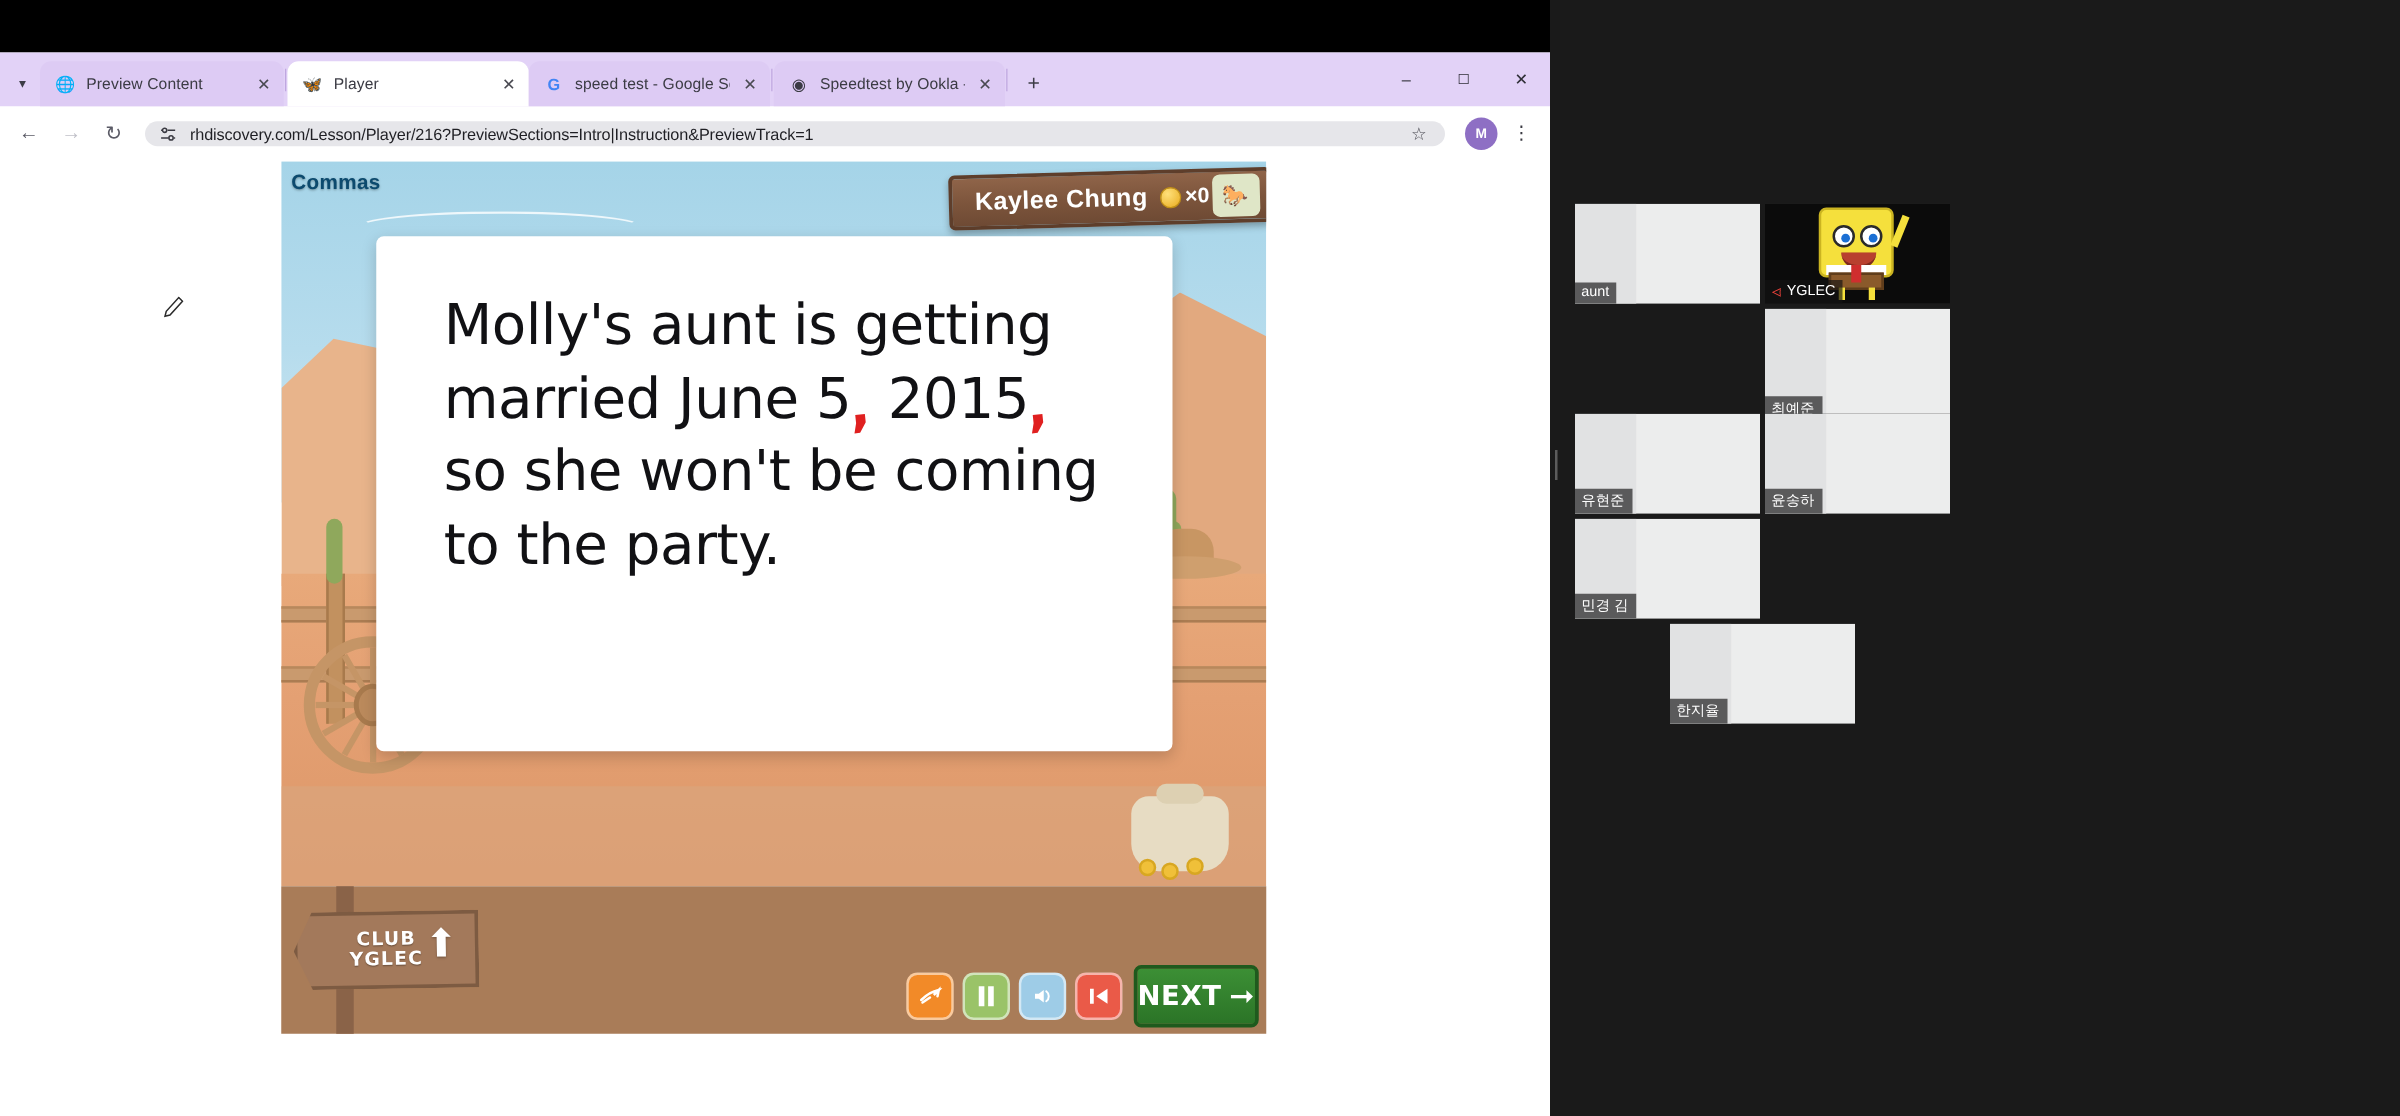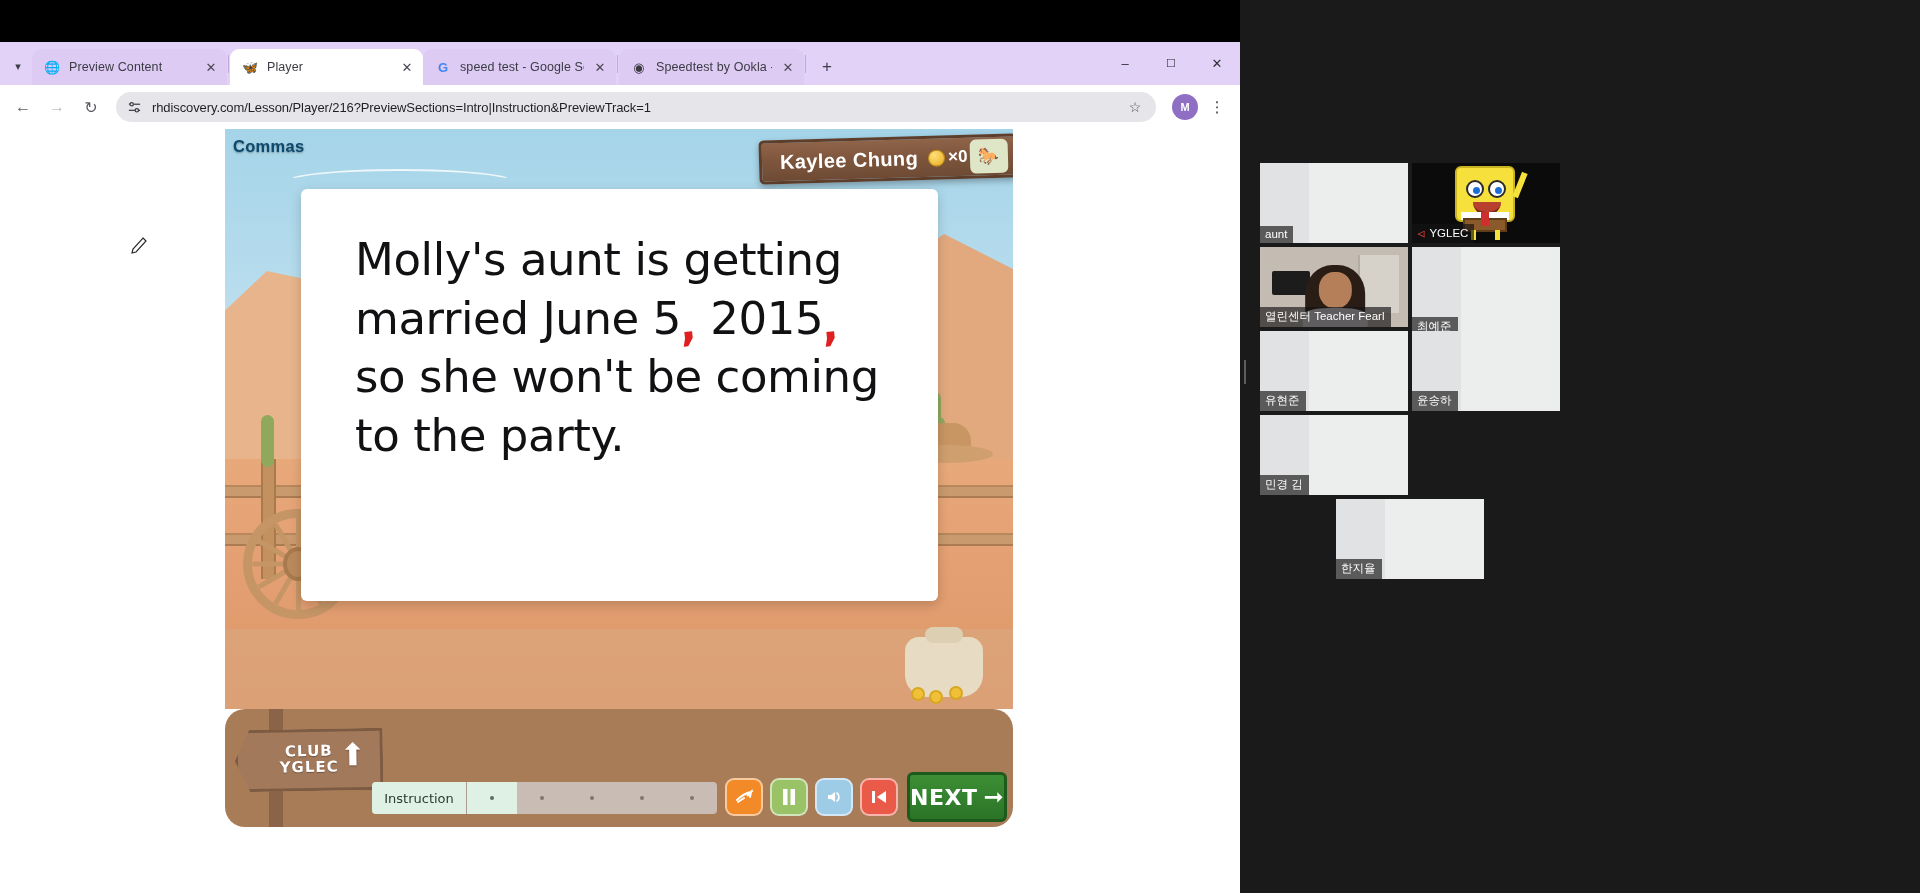--- a/index.html
+++ b/index.html
@@ -97,21 +97,21 @@
   .nav-btn {
     width: 30px; height: 30px; margin: 0 2px;
     display: flex; align-items: center; justify-content: center;
     color: #5b5b66; font-size: 16px;
     border-radius: 50%;
     cursor: pointer;
   }
   .nav-btn.disabled { color: #c0c0c8; }
   #omnibox {
     flex: 1 1 auto;
-    height: 30px;
+    height: 20px;
     margin: 0 8px 0 8px;
     background: #e6e6ea;
     border-radius: 16px;
     display: flex; align-items: center;
     padding: 0 8px 0 6px;
     cursor: text;
   }
   #site-info-icon {
     width: 24px; height: 24px; flex: 0 0 24px;
     display: flex; align-items: center; justify-content: center;
@@ -336,21 +336,20 @@
     display: inline-block;
     transform: translateY(6px) rotate(-6deg);
     margin: 0 1px 0 -2px;
   }
 
   
   #control-bar {
     position: absolute; left: 225px; top: 580px;
     width: 788px; height: 118px;
     background: #a97c58;
-    border-radius: 20px;
   }
   #clubhouse-sign {
     position: absolute; left: 10px; top: 20px;
     width: 148px; height: 62px;
     background: #a3795b;
     border: 3px solid #7d5b42;
     clip-path: polygon(10% 0, 100% 0, 100% 100%, 10% 100%, 0 50%);
     display: flex; flex-direction: column; align-items: center; justify-content: center;
     transform: rotate(-1deg);
   }
@@ -686,38 +685,20 @@
     </div>
 
     <div id="control-bar">
       <div id="clubhouse-post"></div>
       <div id="clubhouse-sign">
         <span class="clubhouse-line">CLUB</span>
         <span class="clubhouse-line">YGLEC</span>
         <span id="clubhouse-arrow">⬆</span>
       </div>
 
-      <div id="progress-track">
-        <div id="section-label">Instruction</div>
-        <div class="prog-seg done">
-            <span class="prog-dot"></span>
-          </div>
-        <div class="prog-seg">
-            <span class="prog-dot"></span>
-          </div>
-        <div class="prog-seg">
-            <span class="prog-dot"></span>
-          </div>
-        <div class="prog-seg">
-            <span class="prog-dot"></span>
-          </div>
-        <div class="prog-seg">
-            <span class="prog-dot"></span>
-          </div>
-      </div>
 
       <div class="ctl-btn" id="btn-exit">
         <svg width="20" height="20" viewBox="0 0 20 20">
           <path d="M3 13 C7 9, 12 6, 17 5 L13 9 L17 5 L16 10" fill="none" stroke="#fff" stroke-width="2" stroke-linecap="round"></path>
           <path d="M4 15 L10 11" stroke="#fff" stroke-width="2" stroke-linecap="round"></path>
         </svg>
       </div>
       <div class="ctl-btn" id="btn-pause">
         <svg width="16" height="18" viewBox="0 0 16 18">
           <rect x="2" y="1" width="4.5" height="16" fill="#fff"></rect>
@@ -777,35 +758,20 @@
       <div id="sb-arm"></div>
       <div class="sb-leg" style="left:24px"></div>
       <div class="sb-leg" style="left:48px"></div>
     </div>
     <div class="tile-name">
       <span class="mic-muted">⏿</span>
       <span>YGLEC</span>
     </div>
   </div>
 
-  <div class="tile speaking" style="left:20px; top:247px; width:148px; height:80px;">
-    <div id="teacher-feed">
-      <div id="tf-wall"></div>
-      <div id="tf-monitor"></div>
-      <div id="tf-door"></div>
-      <div id="tf-person">
-        <div id="tf-hair"></div>
-        <div id="tf-face"></div>
-        <div id="tf-body"></div>
-      </div>
-    </div>
-    <div class="tile-name">
-      <span>열린센터 Teacher Fearl</span>
-    </div>
-  </div>
 
   <div class="tile" style="left:172px; top:247px; width:148px; height:90px;">
     <div class="feed-blank"></div>
     <div class="tile-name">
       <span>최예준</span>
     </div>
   </div>
 
   <div class="tile" style="left:20px; top:331px; width:148px; height:80px;">
     <div class="feed-blank"></div>

